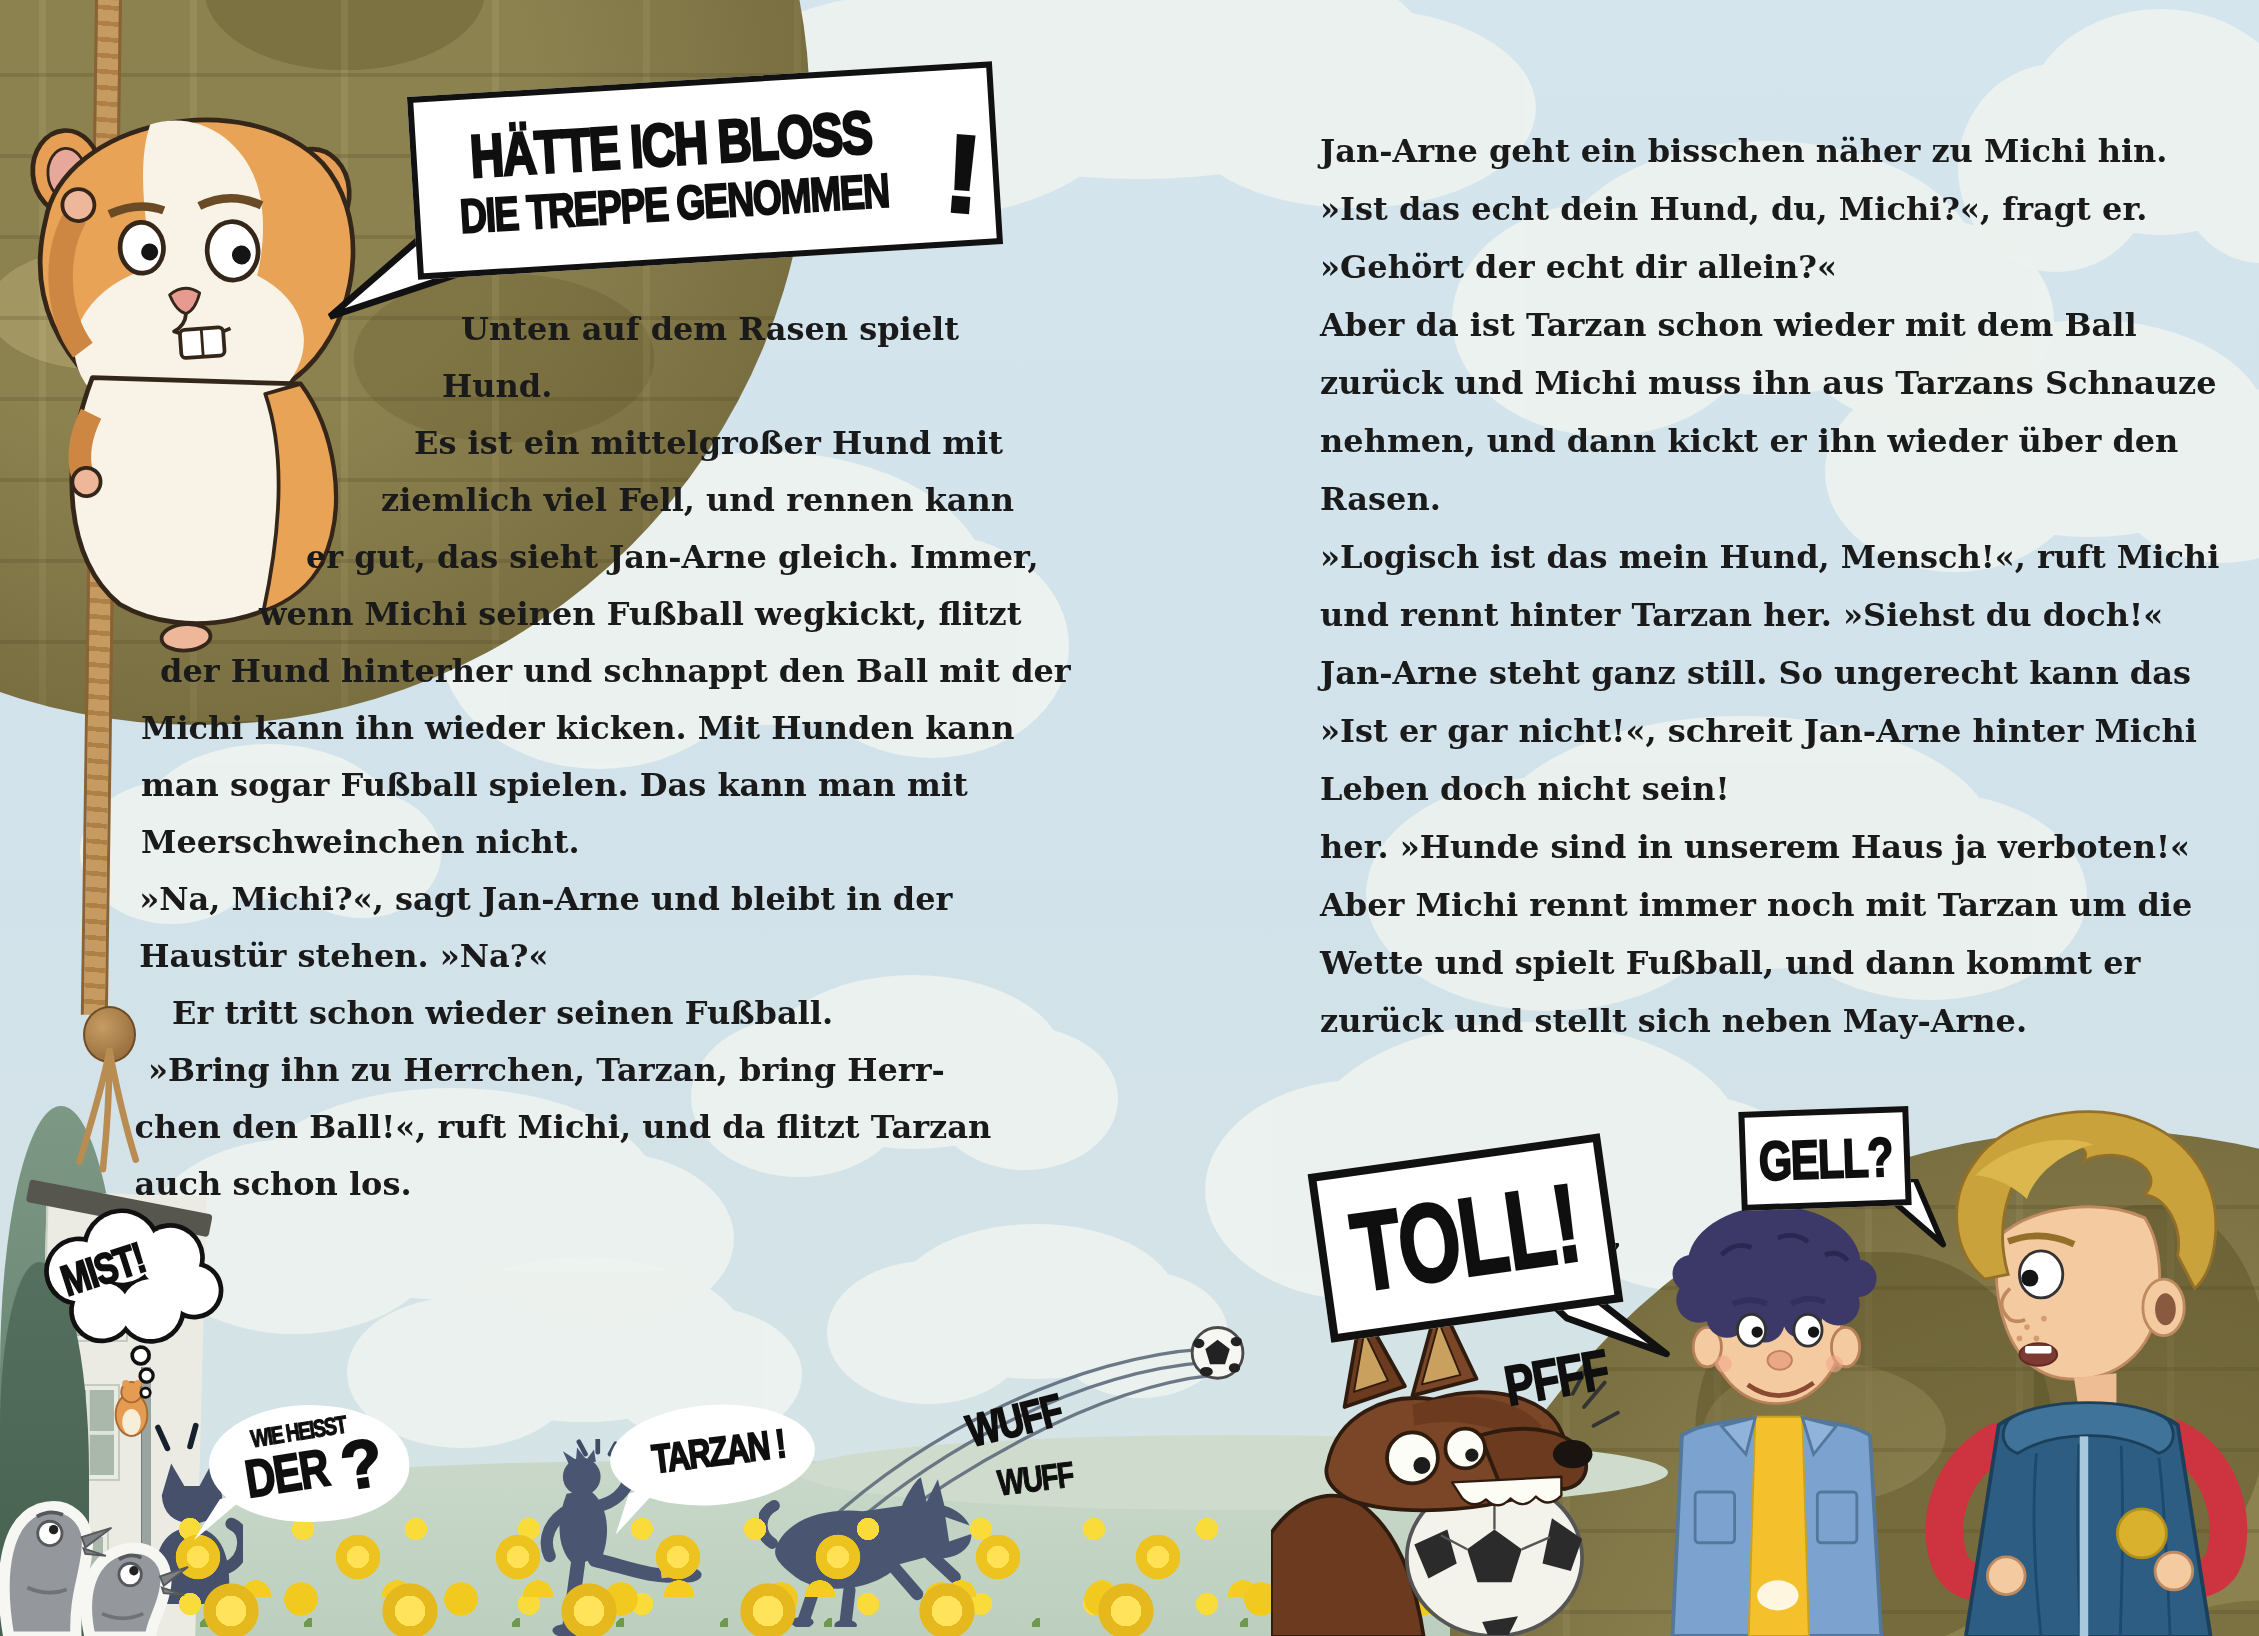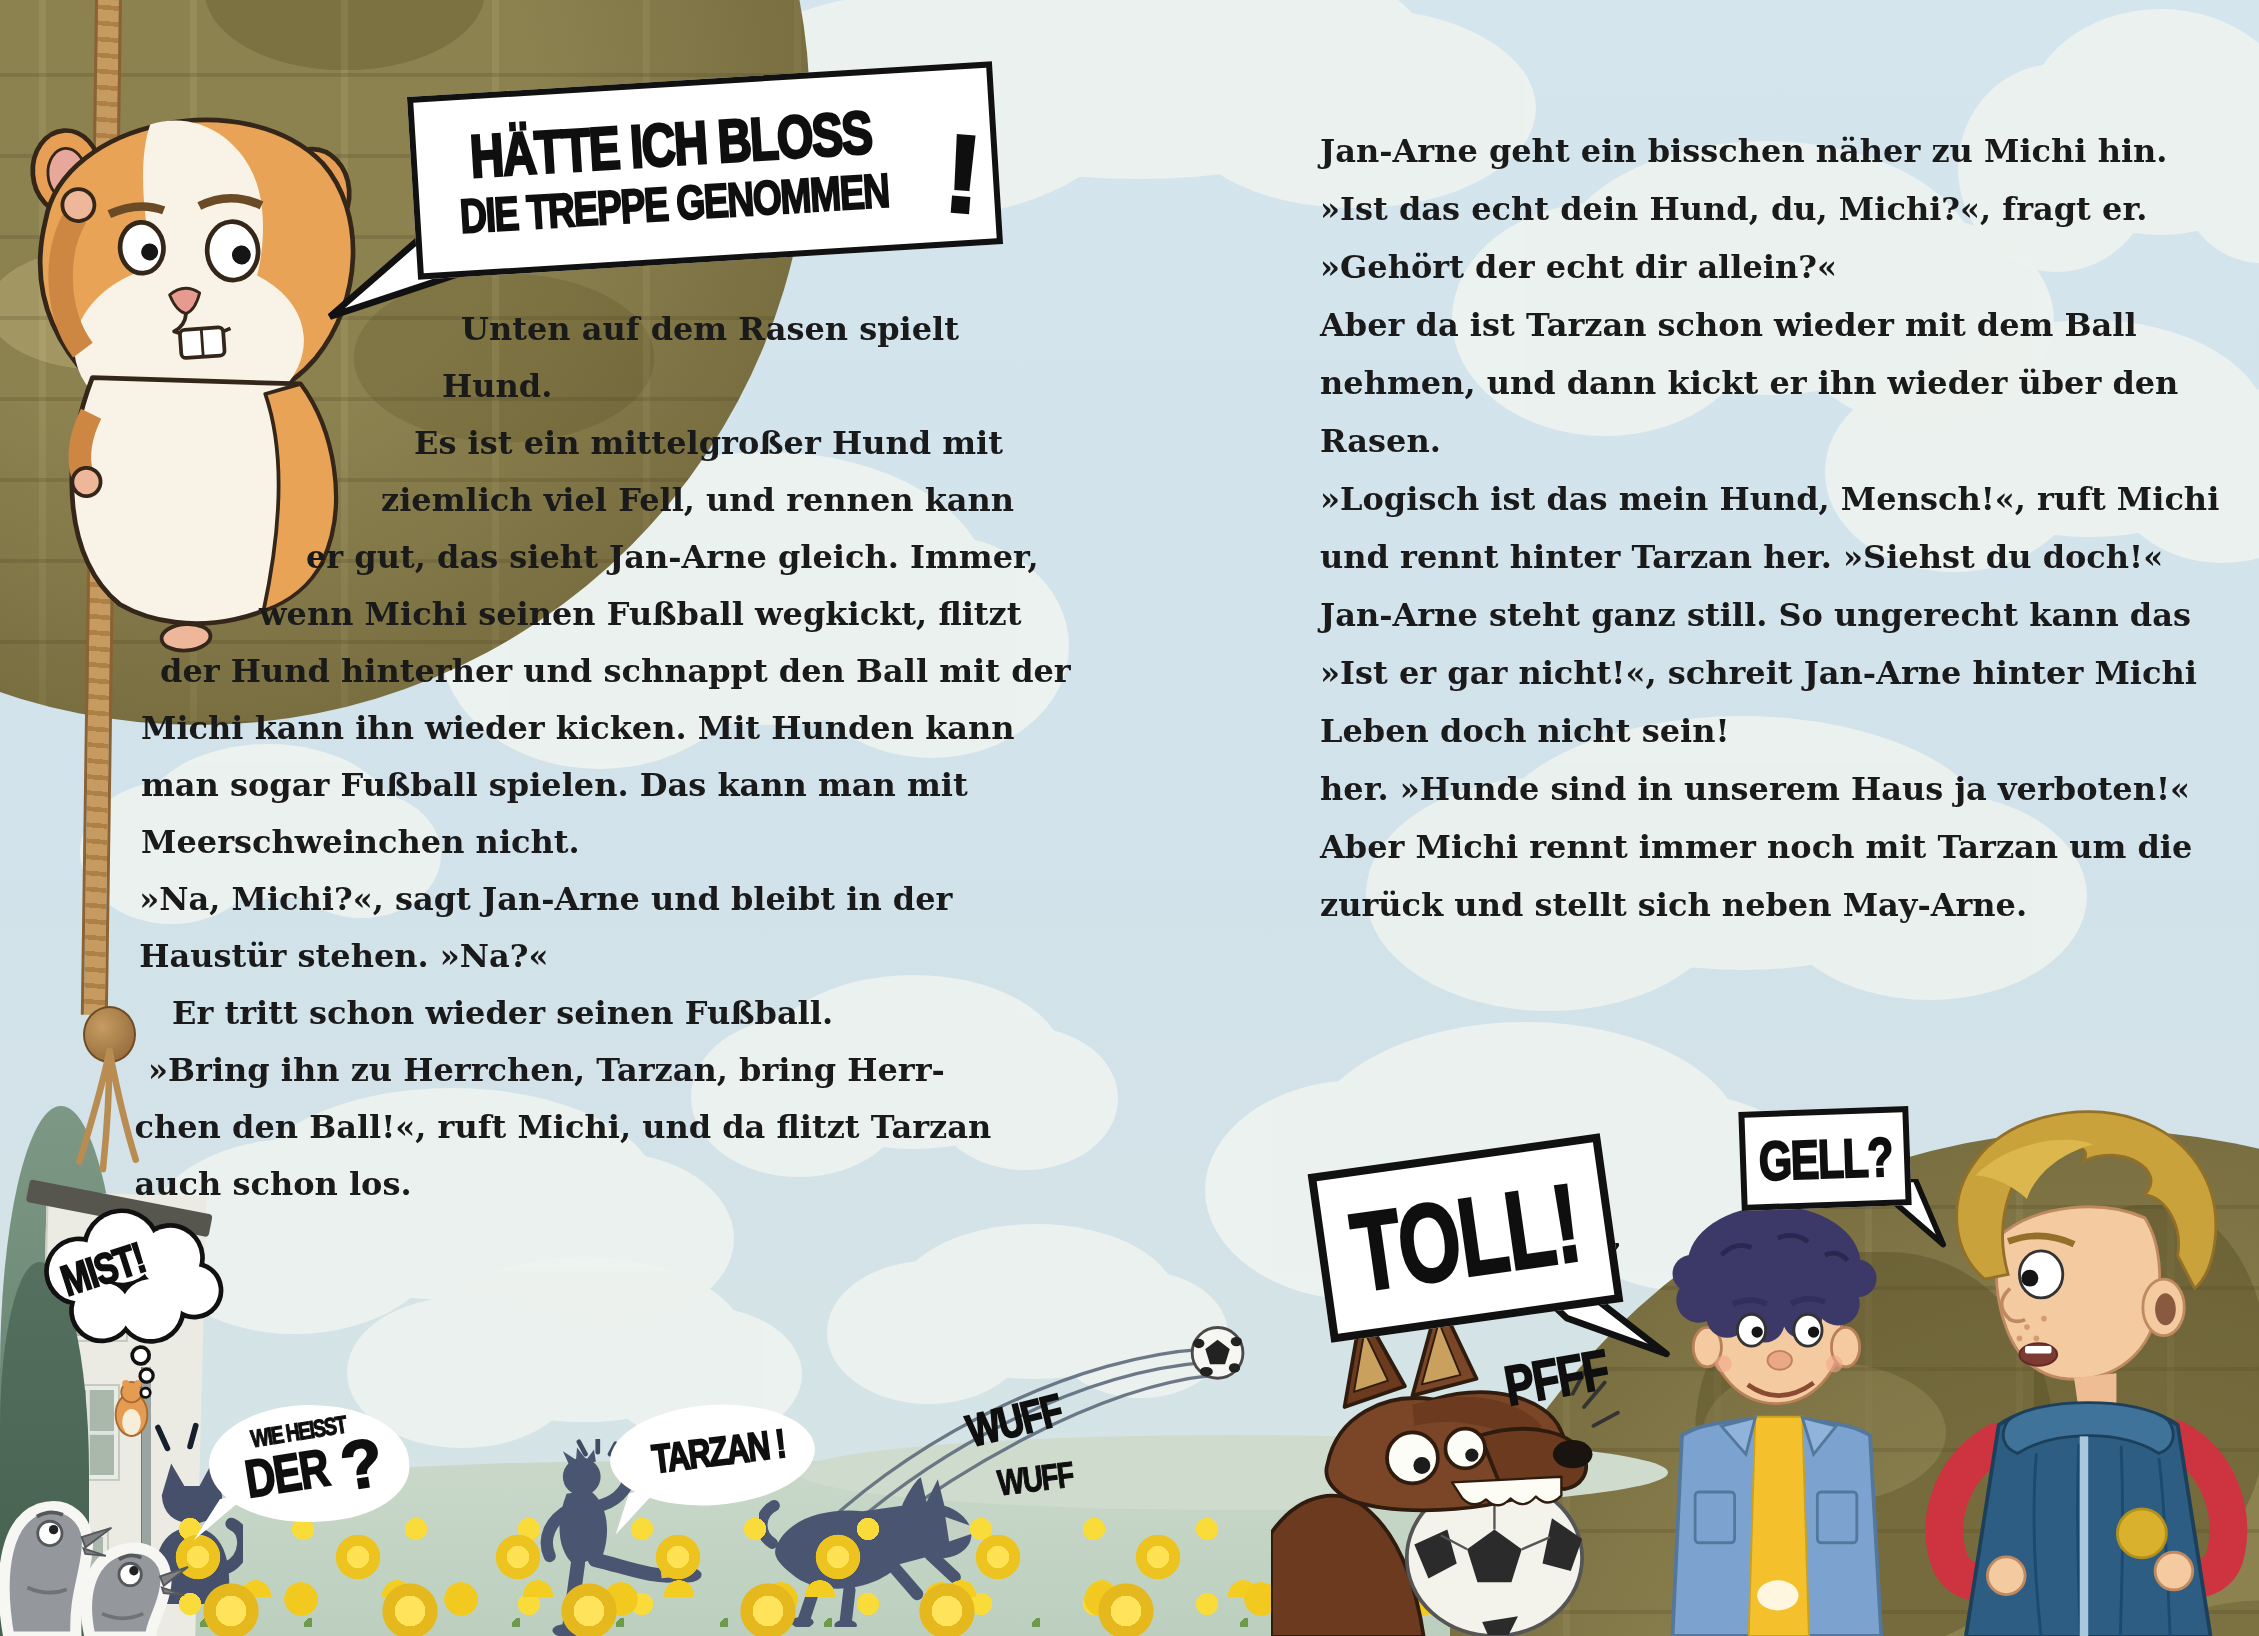--- a/index.html
+++ b/index.html
@@ -356,29 +356,31 @@
     <div class="line" style="padding-left:21px">»Bring ihn zu Herrchen, Tarzan, bring Herr-</div>
     <div class="line" style="padding-left:7.5px">chen den Ball!«, ruft Michi, und da flitzt Tarzan</div>
     <div class="line" style="padding-left:7.5px">auch schon los.</div>
   </div>
 
   <div class="story story-right abs" style="left:1320px;top:122px;width:866px;">
     <div class="line">Jan-Arne geht ein bisschen näher zu Michi hin.</div>
     <div class="line">»Ist das echt dein Hund, du, Michi?«, fragt er.</div>
     <div class="line">»Gehört der echt dir allein?«</div>
     <div class="line">Aber da ist Tarzan schon wieder mit dem Ball</div>
+    <div class="line">zurück und Michi muss ihn aus Tarzans Schnauze</div>
     <div class="line">nehmen, und dann kickt er ihn wieder über den</div>
     <div class="line">Rasen.</div>
     <div class="line">»Logisch ist das mein Hund, Mensch!«, ruft Michi</div>
     <div class="line">und rennt hinter Tarzan her. »Siehst du doch!«</div>
     <div class="line">Jan-Arne steht ganz still. So ungerecht kann das</div>
     <div class="line">»Ist er gar nicht!«, schreit Jan-Arne hinter Michi</div>
     <div class="line">Leben doch nicht sein!</div>
     <div class="line">her. »Hunde sind in unserem Haus ja verboten!«</div>
     <div class="line">Aber Michi rennt immer noch mit Tarzan um die</div>
+    <div class="line">Wette und spielt Fußball, und dann kommt er</div>
     <div class="line">zurück und stellt sich neben May-Arne.</div>
   </div>
 
   <svg class="abs" style="left:34px;top:1207px;transform:rotate(-6deg);" width="202" height="198" viewBox="0 0 215 210">
     <g stroke="#111" stroke-width="10" fill="#111">
       <circle cx="52" cy="62" r="32"></circle>
         <circle cx="100" cy="42" r="37"></circle>
         <circle cx="150" cy="58" r="32"></circle>
       <circle cx="172" cy="95" r="26"></circle>
         <circle cx="124" cy="110" r="32"></circle>

